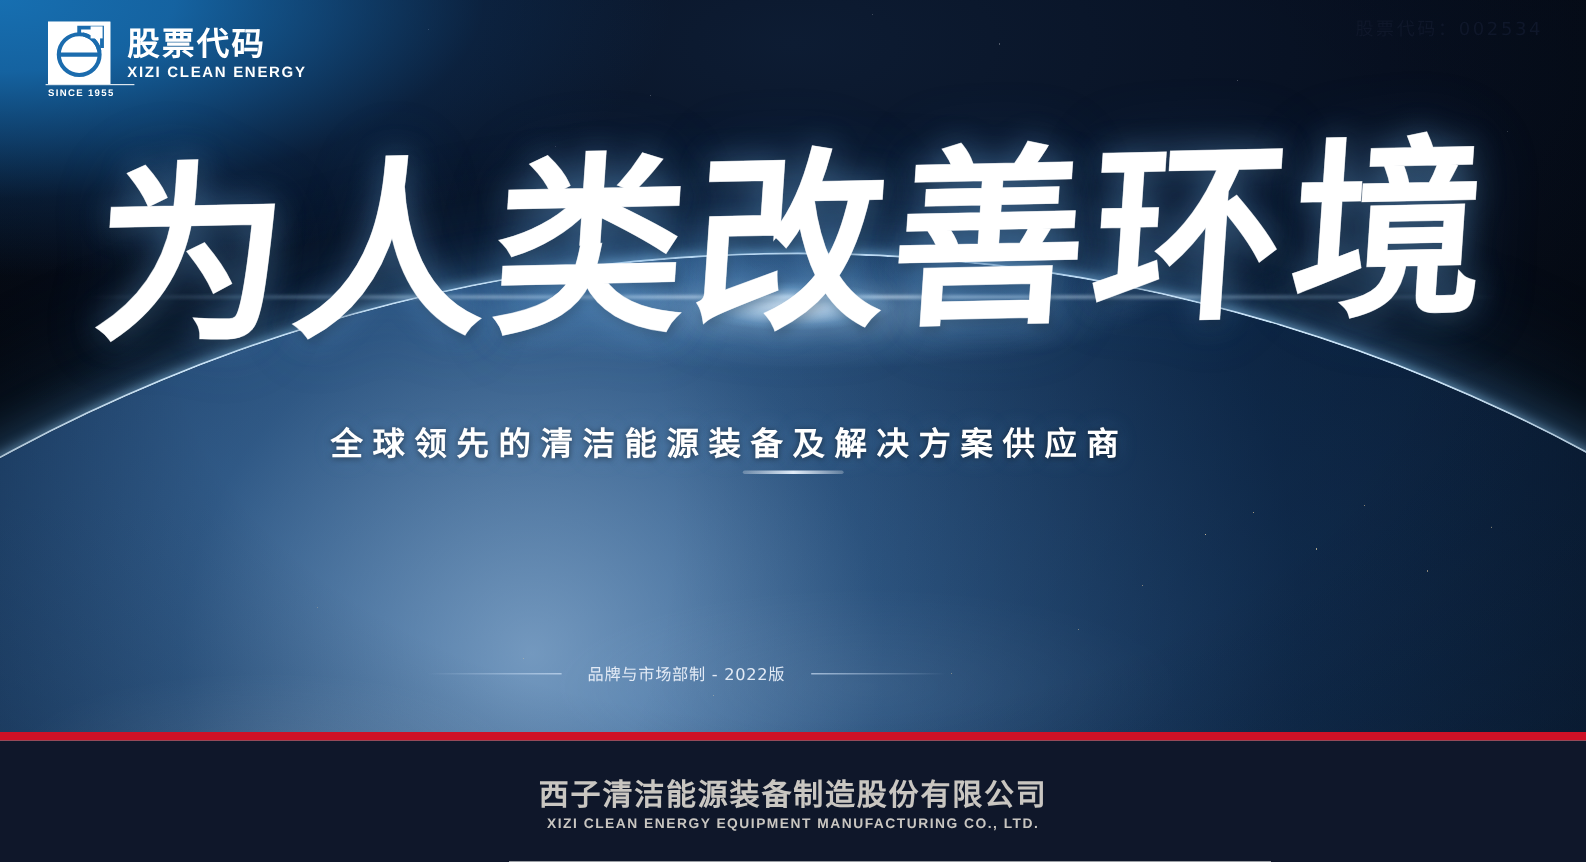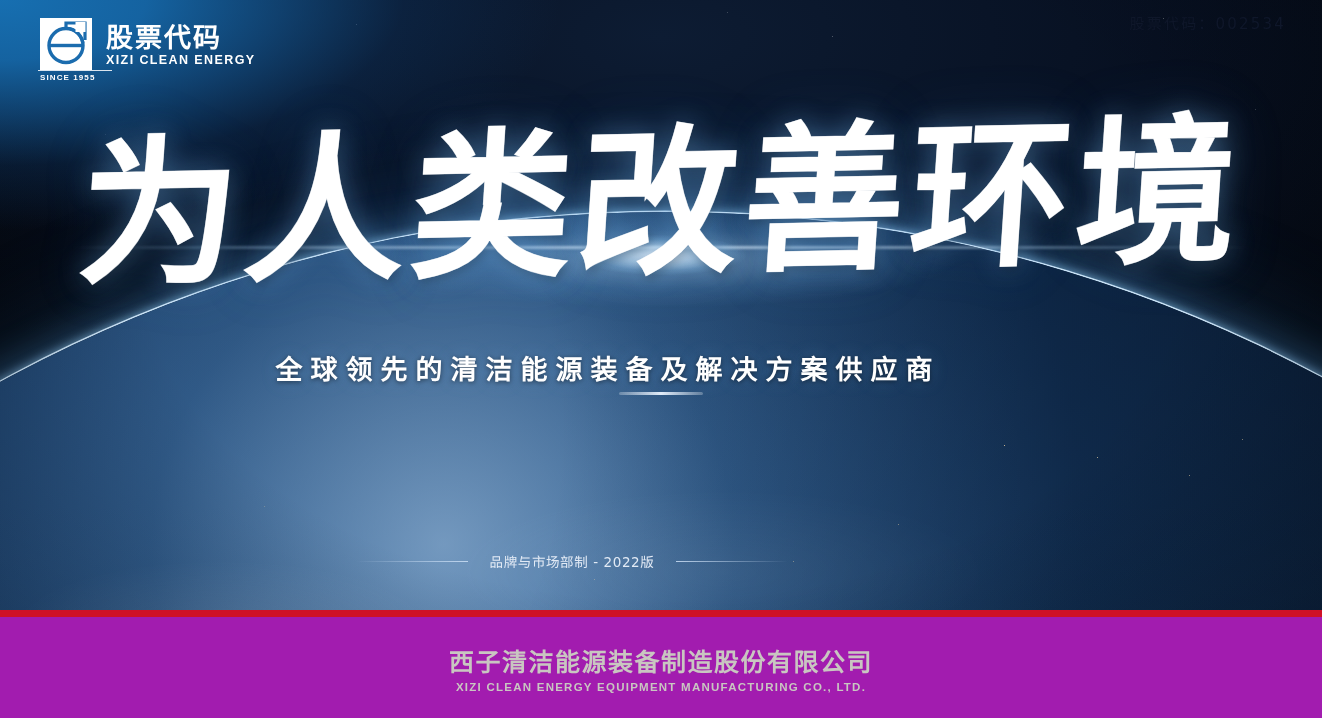--- a/index.html
+++ b/index.html
@@ -298,21 +298,21 @@
     position:absolute; left:0; top:610px;
     width:1322px; height:7px;
     background:#cf1126;
     z-index:7;
   }
 
   
   .footer {
     position:absolute; left:0; top:617px;
     width:1322px; height:101px;
-    background:#a21caf;
+    background:#0f172a;
     display:flex; flex-direction:column;
     align-items:center; justify-content:center;
     gap:3px;
   }
   .footer-cn {
     font-family:"DejaVu Sans","Liberation Sans",sans-serif;
     font-size:25px;
     font-weight:700;
     color:#c9c6c1;
     letter-spacing:1.5px;

